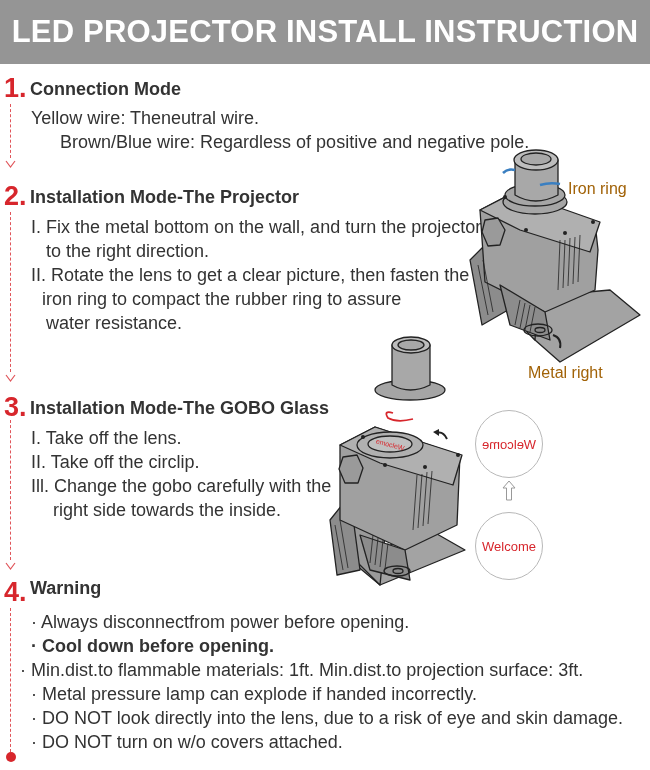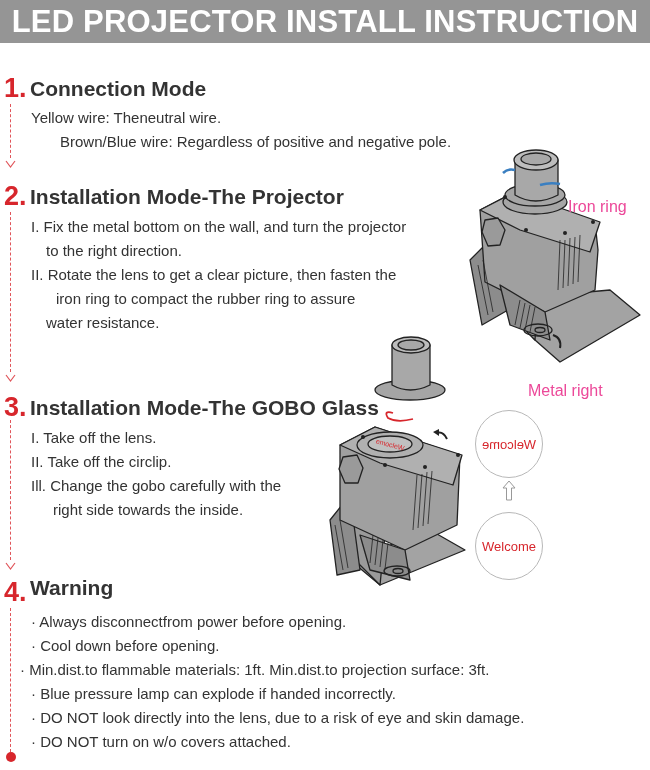--- a/index.html
+++ b/index.html
@@ -1,51 +1,51 @@
 <!DOCTYPE html>
 <html><head>
 <meta charset="utf-8">
 <style>
   * { box-sizing: border-box; margin: 0; padding: 0; }
   html, body { width: 650px; height: 770px; background: #ffffff; overflow: hidden; }
   body { position: relative; font-family: "Liberation Sans", sans-serif; color: #333333; }
 
   .banner {
-    position: absolute; left: 0; top: 0; width: 650px; height: 43px;
+    position: absolute; left: 0; top: 0; width: 650px; height: 64px;
     background: #959595; display: flex; align-items: center; justify-content: center;
   }
   .banner h1 {
     font-family: "Liberation Sans", sans-serif; font-weight: bold;
     color: #ffffff; font-size: 31px; letter-spacing: 0.2px; white-space: nowrap;
   }
 
   .step-num {
     position: absolute; left: 4px; font-weight: bold; color: #d7262c;
     font-size: 27px; line-height: 28px; font-family: "Liberation Sans", sans-serif;
   }
   .step-title {
     position: absolute; left: 30px; font-weight: bold; color: #333333;
-    font-size: 21px; line-height: 20px; white-space: nowrap;
+    font-size: 18px; line-height: 20px; white-space: nowrap;
   }
   .text-line {
-    position: absolute; font-size: 15px; line-height: 18px; color: #333333; white-space: nowrap;
+    position: absolute; font-size: 18px; line-height: 18px; color: #333333; white-space: nowrap;
   }
 
   .vline {
     position: absolute; left: 10px; width: 0; border-left: 1.5px dashed #e0555a;
   }
   .arrowhead {
     position: absolute; left: 5px; width: 11px; height: 8px;
   }
   .end-dot {
     position: absolute; left: 6px; top: 752px; width: 10px; height: 10px; border-radius: 50%; background: #d7262c;
   }
 
   .red-label {
-    position: absolute; color: #ec4899; font-size: 16px; line-height: 18px; white-space: nowrap; margin-top: 18px;
+    position: absolute; color: #a16207; font-size: 16px; line-height: 18px; white-space: nowrap;
   }
   .illus { position: absolute; }
   .welcome-circle {
     position: absolute; width: 68px; height: 68px; border-radius: 50%;
     border: 1px solid #b8b8b8; background: #ffffff;
     display: flex; align-items: center; justify-content: center;
     color: #d7262c; font-size: 13px;
   }
   .mirrored { transform: scaleX(-1); }
 </style>
@@ -77,21 +77,21 @@
   <div class="text-line" style="left:31px;top:109px;">Yellow wire: Theneutral wire.</div>
   <div class="text-line" style="left:31px;top:133px;margin-left:29px;">Brown/Blue wire: Regardless of positive and negative pole.</div>
 </div>
 
 <div>
   <div class="step-num" style="top:182px;">2.</div>
   <div class="step-title" style="top:187px;">Installation Mode-The Projector</div>
   <div class="text-line" style="left:31px;top:218px;">I.  Fix the metal bottom on the wall, and turn the projector</div>
   <div class="text-line" style="left:46px;top:242px;">to the right direction.</div>
   <div class="text-line" style="left:31px;top:266px;">II. Rotate the lens to get a clear picture, then fasten the</div>
-  <div class="text-line" style="left:56px;top:290px;">iron ring to compact the rubber ring to assure</div>
+  <div class="text-line" style="left:42px;top:290px;">iron ring to compact the rubber ring to assure</div>
   <div class="text-line" style="left:46px;top:314px;">water resistance.</div>
 </div>
 
 <svg class="illus" style="left:460px;top:140px;" width="190" height="230" viewBox="0 0 190 230">
   <g stroke="#222" stroke-width="1.3" fill="#9b9b9b" stroke-linejoin="round">
 
     <path d="M40 160 L75 200 L100 222 L180 175 L150 150 Z" fill="#a3a3a3"></path>
 
     <path d="M30 90 L40 165 L75 200 L78 150 Z" fill="#9a9a9a"></path>
 
@@ -205,18 +205,18 @@
 </svg>
 <div class="welcome-circle" style="left:475px;top:512px;">
   <span>Welcome</span>
 </div>
 
 <div>
   <div class="step-num" style="top:578px;">4.</div>
   <div class="step-title" style="top:578px;">Warning</div>
 
   <div class="text-line" style="left:31px;top:613px;"><span>·</span> <span>Always disconnectfrom power before opening.</span></div>
-  <div class="text-line" style="left:31px;top:637px;"><span>·</span> <span>Cool down before opening.</span></div>
+  <div class="text-line" style="left:31px;top:637px;font-weight:bold;"><span>·</span> <span>Cool down before opening.</span></div>
   <div class="text-line" style="left:20px;top:661px;"><span>·</span> <span>Min.dist.to flammable materials: 1ft. Min.dist.to projection surface: 3ft.</span></div>
-  <div class="text-line" style="left:31px;top:685px;"><span>·</span> <span>Blue pressure lamp can explode if handed incorrectly.</span></div>
+  <div class="text-line" style="left:31px;top:685px;"><span>·</span> <span>Metal pressure lamp can explode if handed incorrectly.</span></div>
   <div class="text-line" style="left:31px;top:709px;"><span>·</span> <span>DO NOT look directly into the lens, due to a risk of eye and skin damage.</span></div>
   <div class="text-line" style="left:31px;top:733px;"><span>·</span> <span>DO NOT turn on w/o covers attached.</span></div>
 </div>
 
 </body></html>

